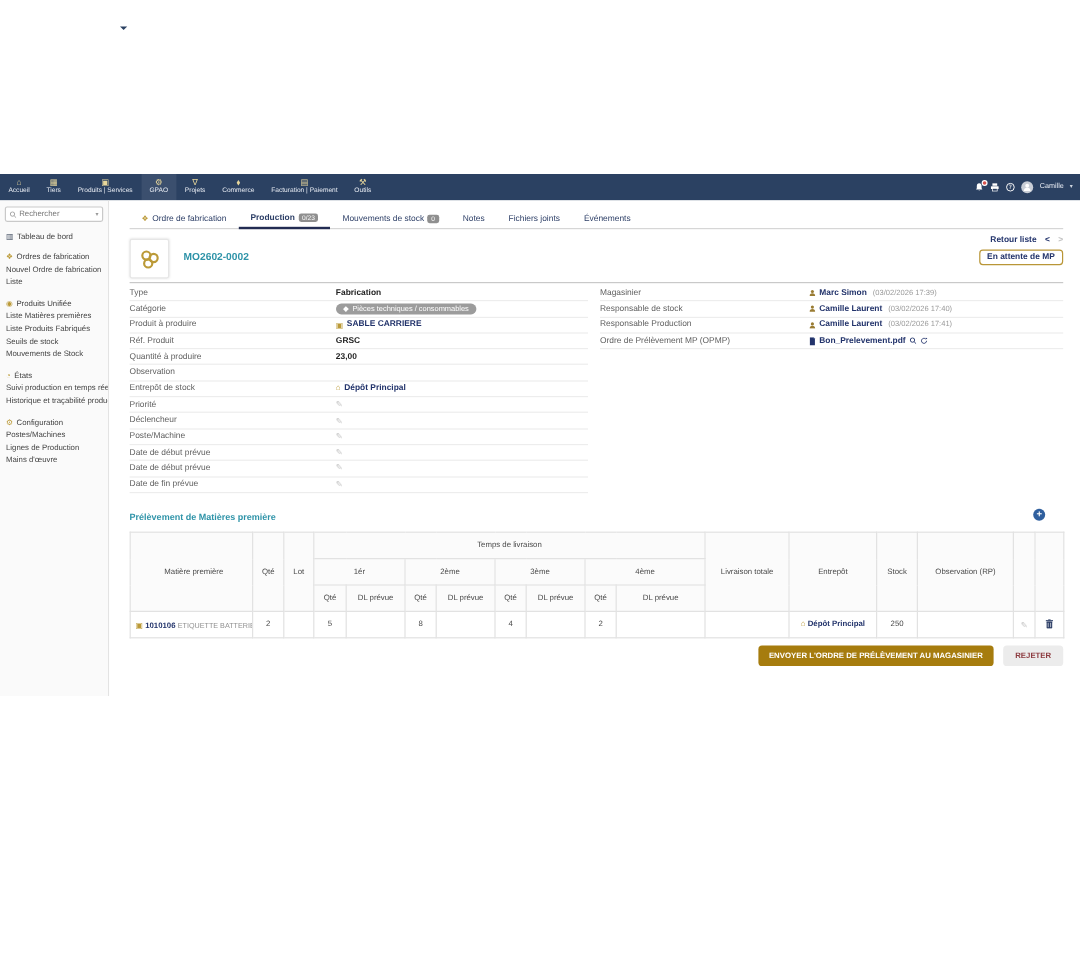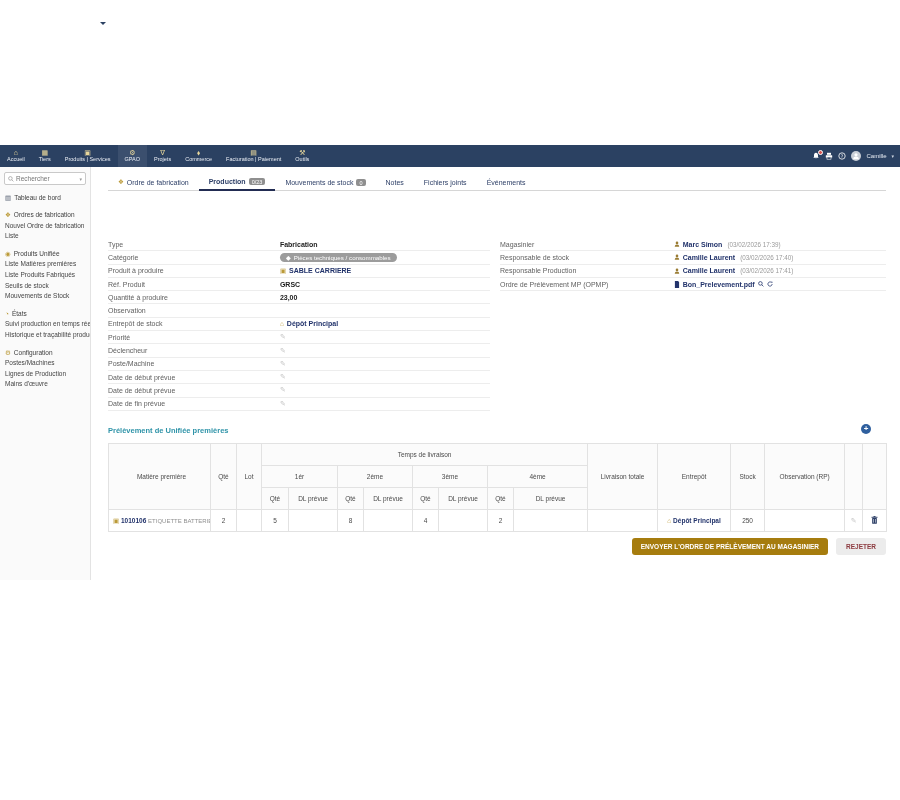--- a/index.html
+++ b/index.html
@@ -213,20 +213,38 @@
         <span>Notes</span>
       </div>
     <div class="tab">
         <span>Fichiers joints</span>
       </div>
     <div class="tab">
         <span>Événements</span>
       </div>
   </div>
 
+  <div class="banner">
+    <div class="photo">
+      <svg width="20" height="20" viewBox="0 0 20 20">
+        <circle cx="7" cy="7" r="3.4" fill="none" stroke="#bb9a38" stroke-width="1.8"></circle>
+        <circle cx="13" cy="9" r="3.4" fill="none" stroke="#bb9a38" stroke-width="1.8"></circle>
+        <circle cx="8.5" cy="13.5" r="3.4" fill="none" stroke="#bb9a38" stroke-width="1.8"></circle>
+      </svg>
+    </div>
+    <div class="mo-title">MO2602-0002</div>
+    <div class="banner-right">
+      <div class="back-row">
+        <span>Retour liste</span>
+        <span class="pg-prev">&lt;</span>
+        <span class="pg-next">&gt;</span>
+      </div>
+      <div class="status-badge">En attente de MP</div>
+    </div>
+  </div>
 
   <div class="dtable left">
     <div class="drow">
       <span class="lbl">Type</span>
       <span class="val bold">Fabrication</span>
     </div>
     <div class="drow">
       <span class="lbl">Catégorie</span>
       <span class="val">
         <span class="cat-badge">
@@ -358,21 +376,21 @@
         <span class="mini-svg">
             <svg width="6" height="6" viewBox="0 0 10 10">
               <path d="M8.5 5 a3.5 3.5 0 1 1 -1.1 -2.5" fill="none" stroke="#22336b" stroke-width="1.3"></path>
               <path d="M7.5 0.5 L7.6 3 L9.9 2.2 Z" fill="#22336b"></path>
             </svg>
           </span>
       </span>
     </div>
   </div>
 
-  <div class="section-title">Prélèvement de Unifiée premières</div>
+  <div class="section-title">Prélèvement de Matières première</div>
   <div class="add-btn">+</div>
 
   <table class="mo">
     <colgroup>
       <col style="width:102px">
         <col style="width:26px">
         <col style="width:25px">
       <col style="width:27px">
         <col style="width:49px">
       <col style="width:26px">

